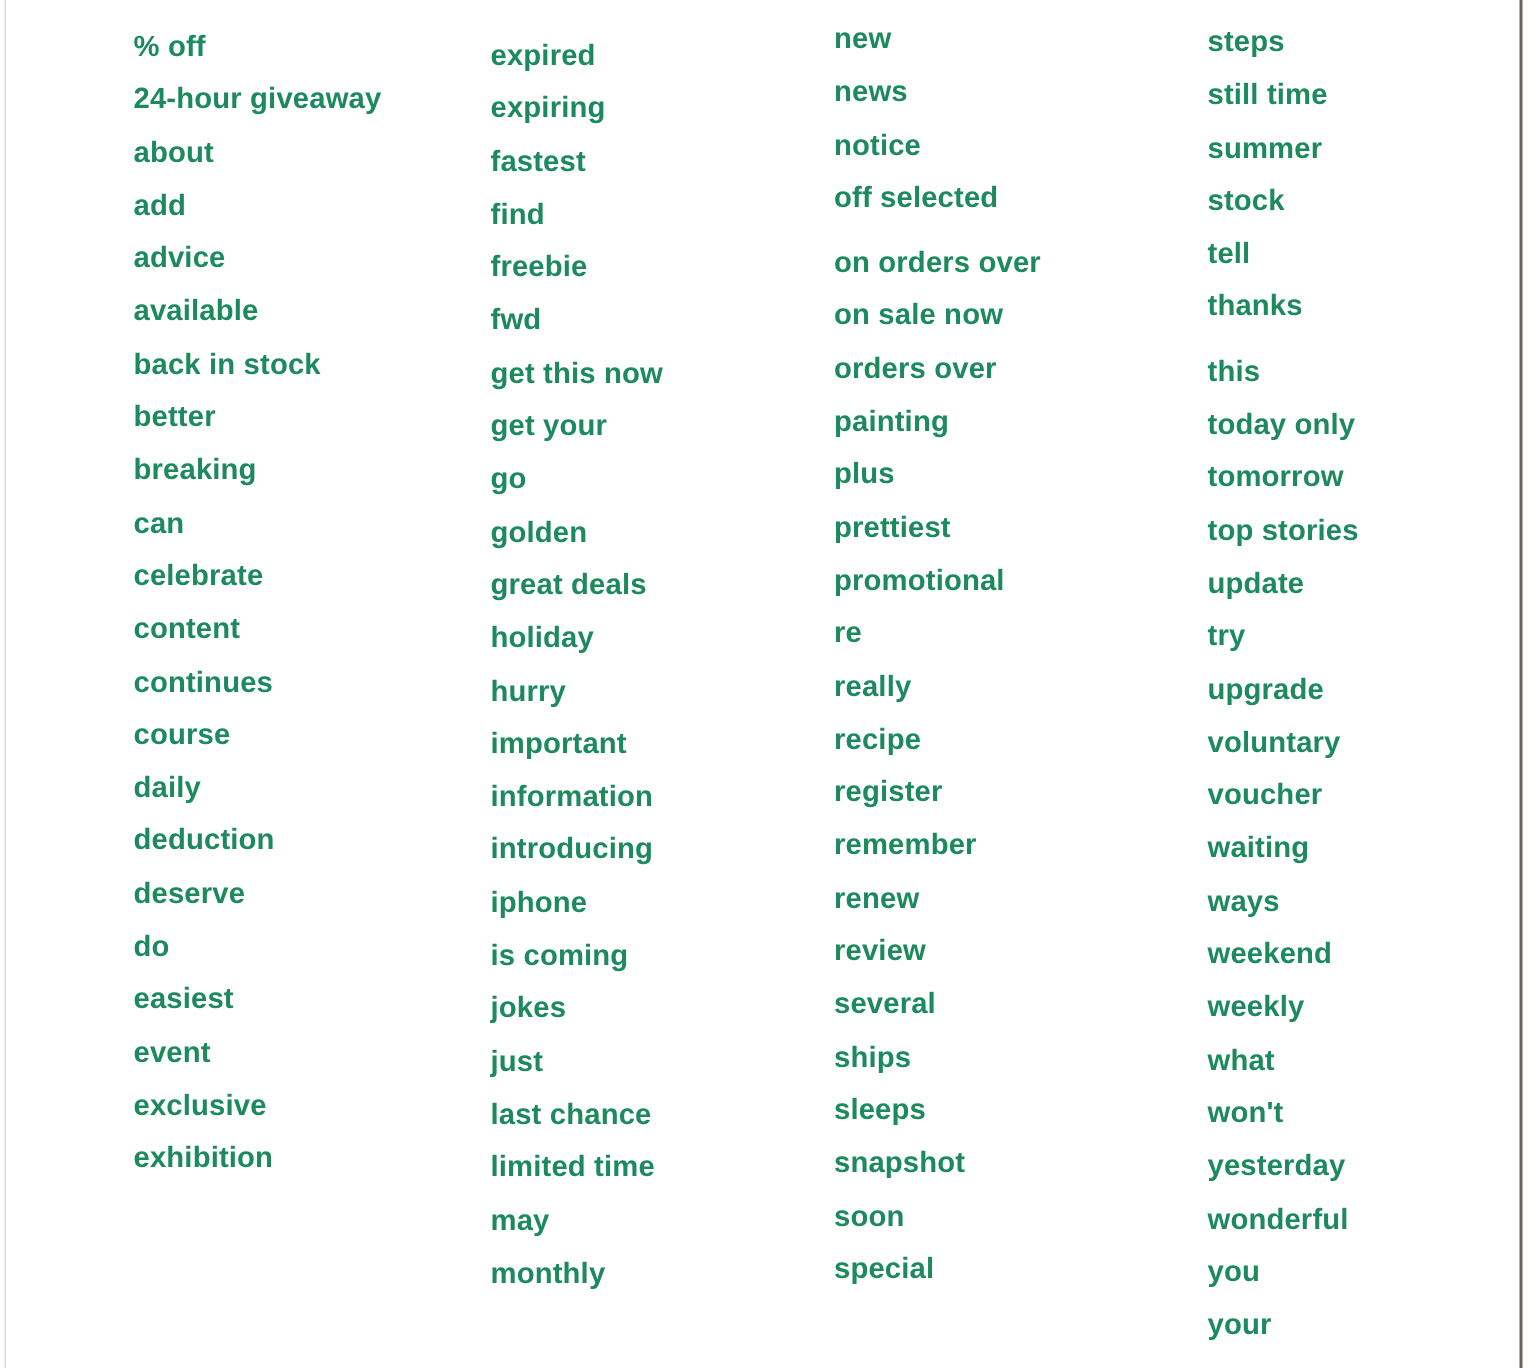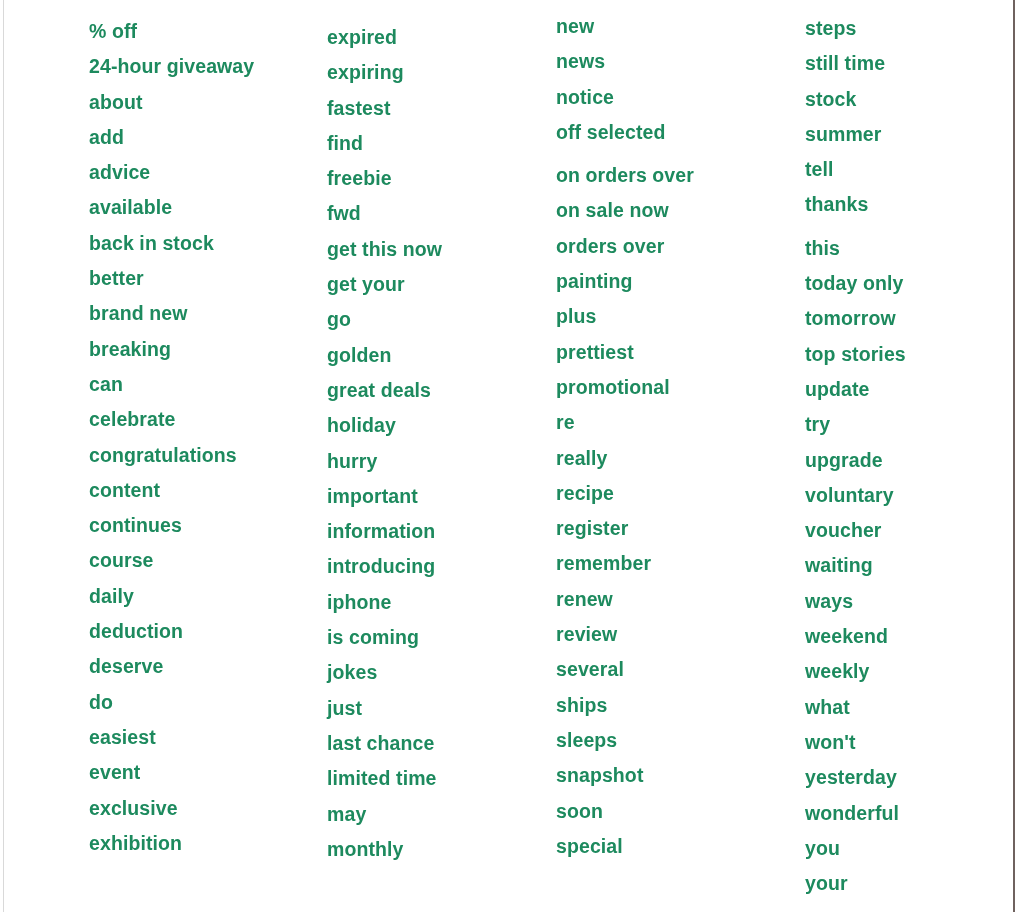--- a/index.html
+++ b/index.html
@@ -80,25 +80,23 @@
 <div id="word-grid">
   <div class="word-column col-1" style="padding-top: 14px;">
       <span class="word-item">% off</span>
       <span class="word-item">24-hour giveaway</span>
       <span class="word-item">about</span>
       <span class="word-item">add</span>
       <span class="word-item">advice</span>
       <span class="word-item">available</span>
       <span class="word-item">back in stock</span>
       <span class="word-item">better</span>
-      <span class="word-item">brand new</span>
       <span class="word-item">breaking</span>
       <span class="word-item">can</span>
       <span class="word-item">celebrate</span>
-      <span class="word-item">congratulations</span>
       <span class="word-item">content</span>
       <span class="word-item">continues</span>
       <span class="word-item">course</span>
       <span class="word-item">daily</span>
       <span class="word-item">deduction</span>
       <span class="word-item">deserve</span>
       <span class="word-item">do</span>
       <span class="word-item">easiest</span>
       <span class="word-item">event</span>
       <span class="word-item">exclusive</span>
@@ -153,22 +151,22 @@
       <span class="word-item">several</span>
       <span class="word-item">ships</span>
       <span class="word-item">sleeps</span>
       <span class="word-item">snapshot</span>
       <span class="word-item">soon</span>
       <span class="word-item">special</span>
     </div>
   <div class="word-column col-4" style="padding-top: 11px;">
       <span class="word-item">steps</span>
       <span class="word-item">still time</span>
+      <span class="word-item">summer</span>
       <span class="word-item">stock</span>
-      <span class="word-item">summer</span>
       <span class="word-item">tell</span>
       <span class="word-item">thanks</span>
       <span class="word-spacer"></span>
       <span class="word-item">this</span>
       <span class="word-item">today only</span>
       <span class="word-item">tomorrow</span>
       <span class="word-item">top stories</span>
       <span class="word-item">update</span>
       <span class="word-item">try</span>
       <span class="word-item">upgrade</span>

